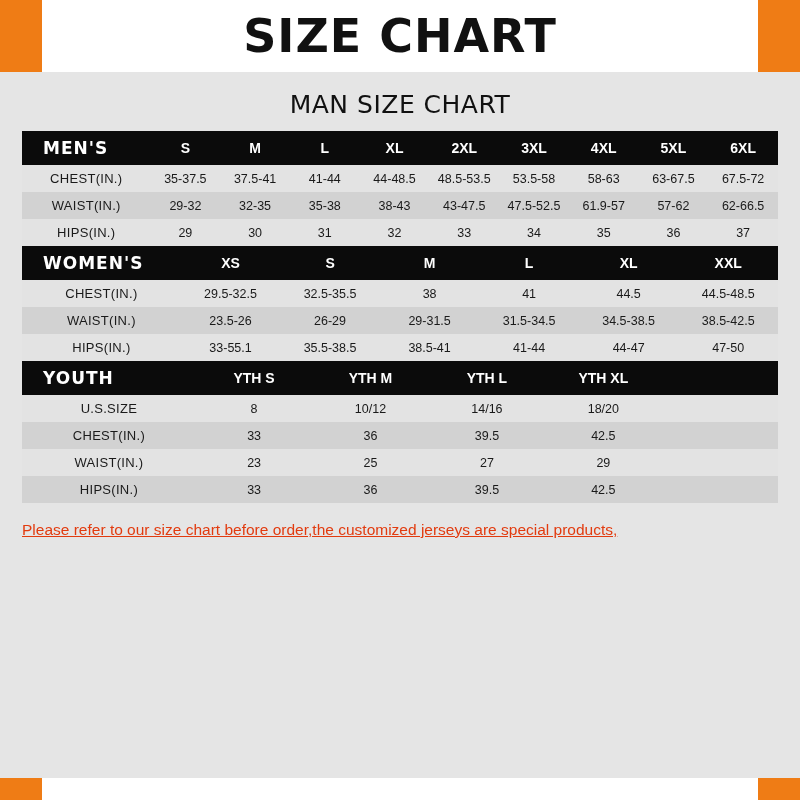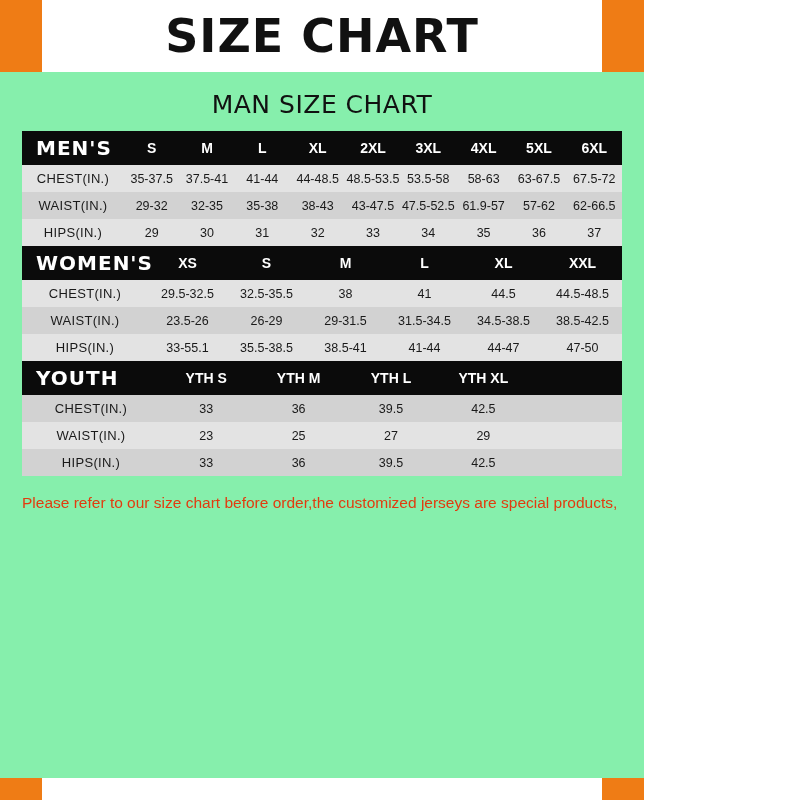--- a/index.html
+++ b/index.html
@@ -8,23 +8,23 @@
   }
   body {
     width: 800px;
     height: 800px;
     background: #ffffff;
     font-family: "Liberation Sans", sans-serif;
     overflow: hidden;
   }
   .page {
     position: relative;
-    width: 644px;
+    width: 800px;
     height: 800px;
-    background: #86efac;
+    background: #e5e5e5;
     box-sizing: border-box;
     border-radius: 9px;
   }
   
   .banner {
     position: relative;
     height: 72px;
     background: #ef7c15;
     display: flex;
     align-items: center;
@@ -79,22 +79,22 @@
   }
   table.chart thead th {
     background: #0b0b0b;
     color: #ffffff;
     font-weight: bold;
     font-size: 14px;
     height: 34px;
   }
   table.chart thead th.rowlabel {
     text-align: left;
-    padding-left: 14px;
-    font-size: 20px;
+    padding-left: 21px;
+    font-size: 17px;
     letter-spacing: 1px;
     font-family: "DejaVu Sans", sans-serif;
   }
   table.chart tbody tr.band-light td { background: #e3e3e3; }
   table.chart tbody tr.band-dark td { background: #d2d2d2; }
   table.chart tbody td.rowlabel {
     font-size: 13px;
     letter-spacing: 0.3px;
     color: #1a1a1a;
   }
@@ -104,21 +104,21 @@
   .youth col.c0 { width: 23%; }
 
   
   .note {
     margin: 16px 22px 0 22px;
     color: #e23b0f;
     font-size: 15.5px;
     line-height: 1.45;
     font-family: "Liberation Sans", sans-serif;
   }
-  .note-line { display: block; }
+  .note-line { display: block; text-decoration: underline; }
   .bottom-bar {
     position: absolute;
     left: 0;
     right: 0;
     bottom: 0;
     height: 22px;
     background: #ef7c15;
   }
   .bottom-bar .inner {
     position: absolute;
@@ -278,20 +278,28 @@
         <tr>
           <th class="rowlabel">YOUTH</th>
           <th>YTH S</th>
           <th>YTH M</th>
           <th>YTH L</th>
           <th>YTH XL</th>
           <th></th>
         </tr>
       </thead>
       <tbody>
+        <tr class="band-light">
+          <td class="rowlabel">U.S.SIZE</td>
+          <td>8</td>
+          <td>10/12</td>
+          <td>14/16</td>
+          <td>18/20</td>
+          <td></td>
+        </tr>
         <tr class="band-dark">
           <td class="rowlabel">CHEST(IN.)</td>
           <td>33</td>
           <td>36</td>
           <td>39.5</td>
           <td>42.5</td>
           <td></td>
         </tr>
         <tr class="band-light">
           <td class="rowlabel">WAIST(IN.)</td>

